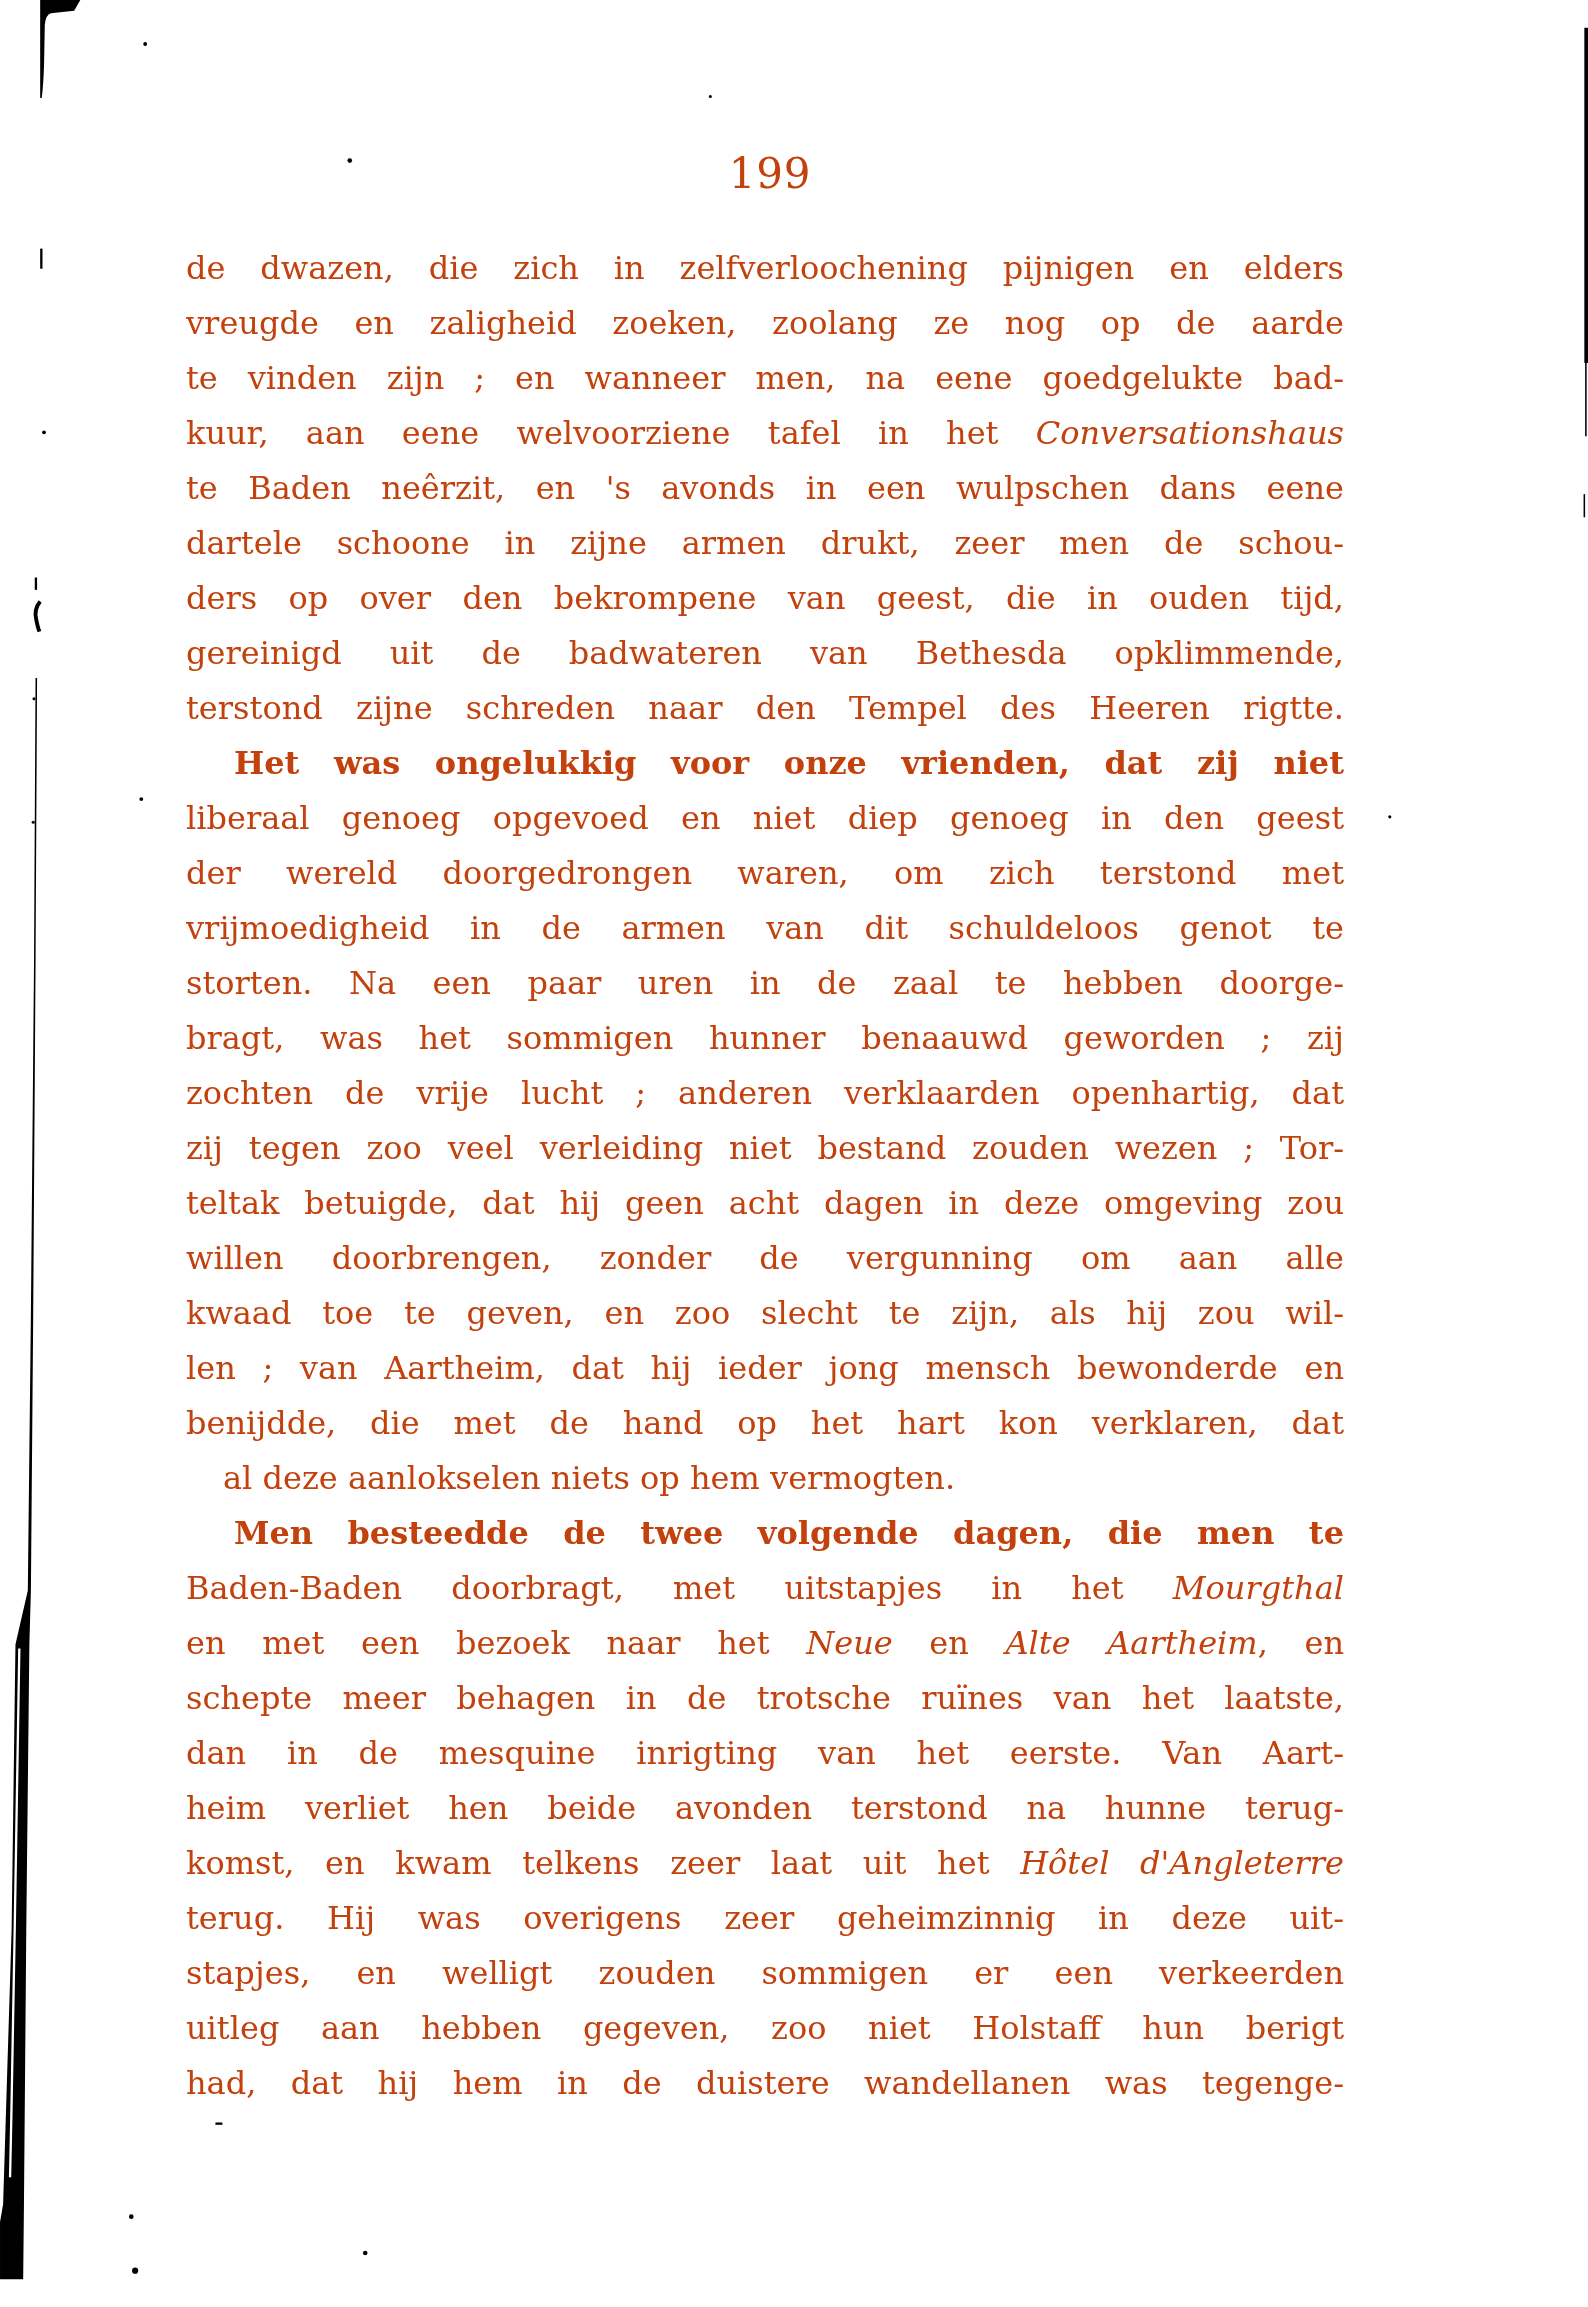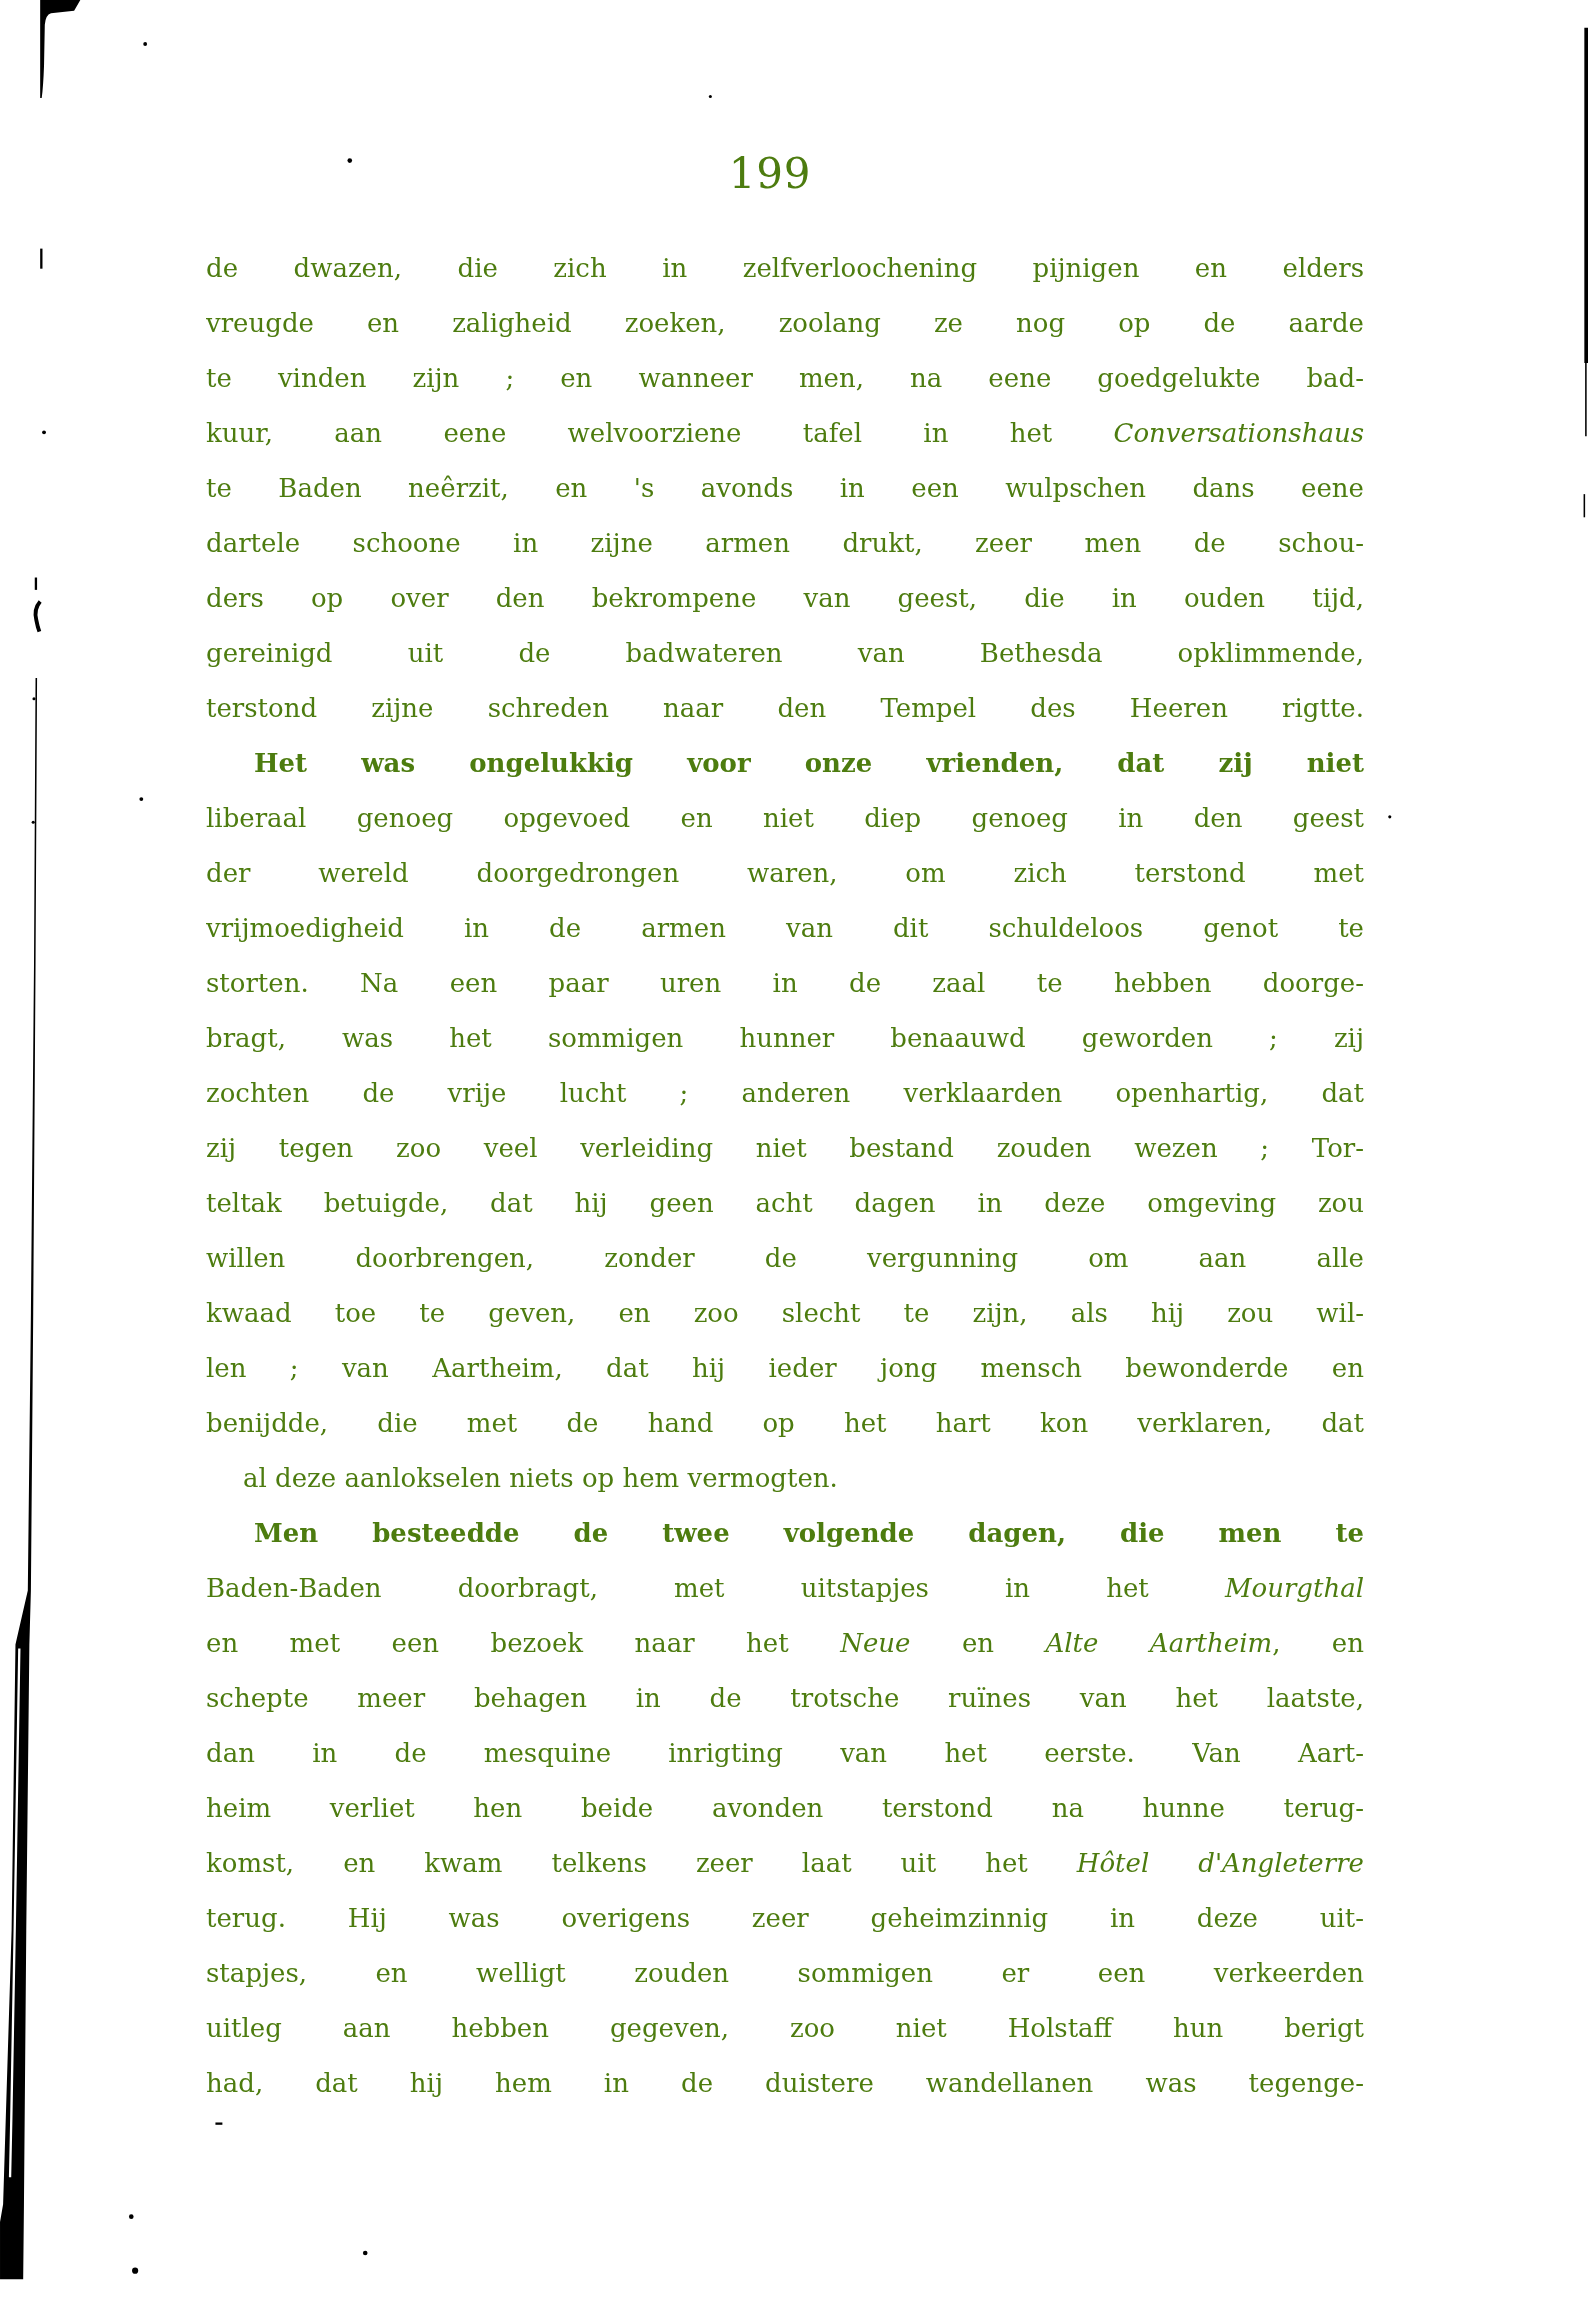--- a/index.html
+++ b/index.html
@@ -1,34 +1,34 @@
 <!DOCTYPE html>
 <html style="font-size:12.4px"><head>
 <meta charset="utf-8">
 <style>
   html,body{margin:0;padding:0;background:#ffffff;}
   .page{
     position:relative;
     width:1589px;height:2307px;
     background:#ffffff;
-    color:#4d7c0f;
+    color:#c2410c;
     font-family:"DejaVu Serif","Liberation Serif",serif;
     overflow:hidden;
   }
   .page-number{
     position:absolute;
     left:191px;top:151px;width:1158px;
     text-align:center;
     font-size:42px;line-height:1.1;
     letter-spacing:0.8px;
   }
   .body-text{
     position:absolute;
-    left:206px;top:241px;width:1158px;
-    font-size:26px;line-height:55px;
+    left:186px;top:241px;width:1158px;
+    font-size:32px;line-height:55px;
   }
   .line{
     height:55px;
     overflow:hidden;
     text-align:justify;
     -moz-text-align-last:justify;
     text-align-last:justify;
   }
   .line.indent{padding-left:48px;font-weight:bold;}
   .line.end{

